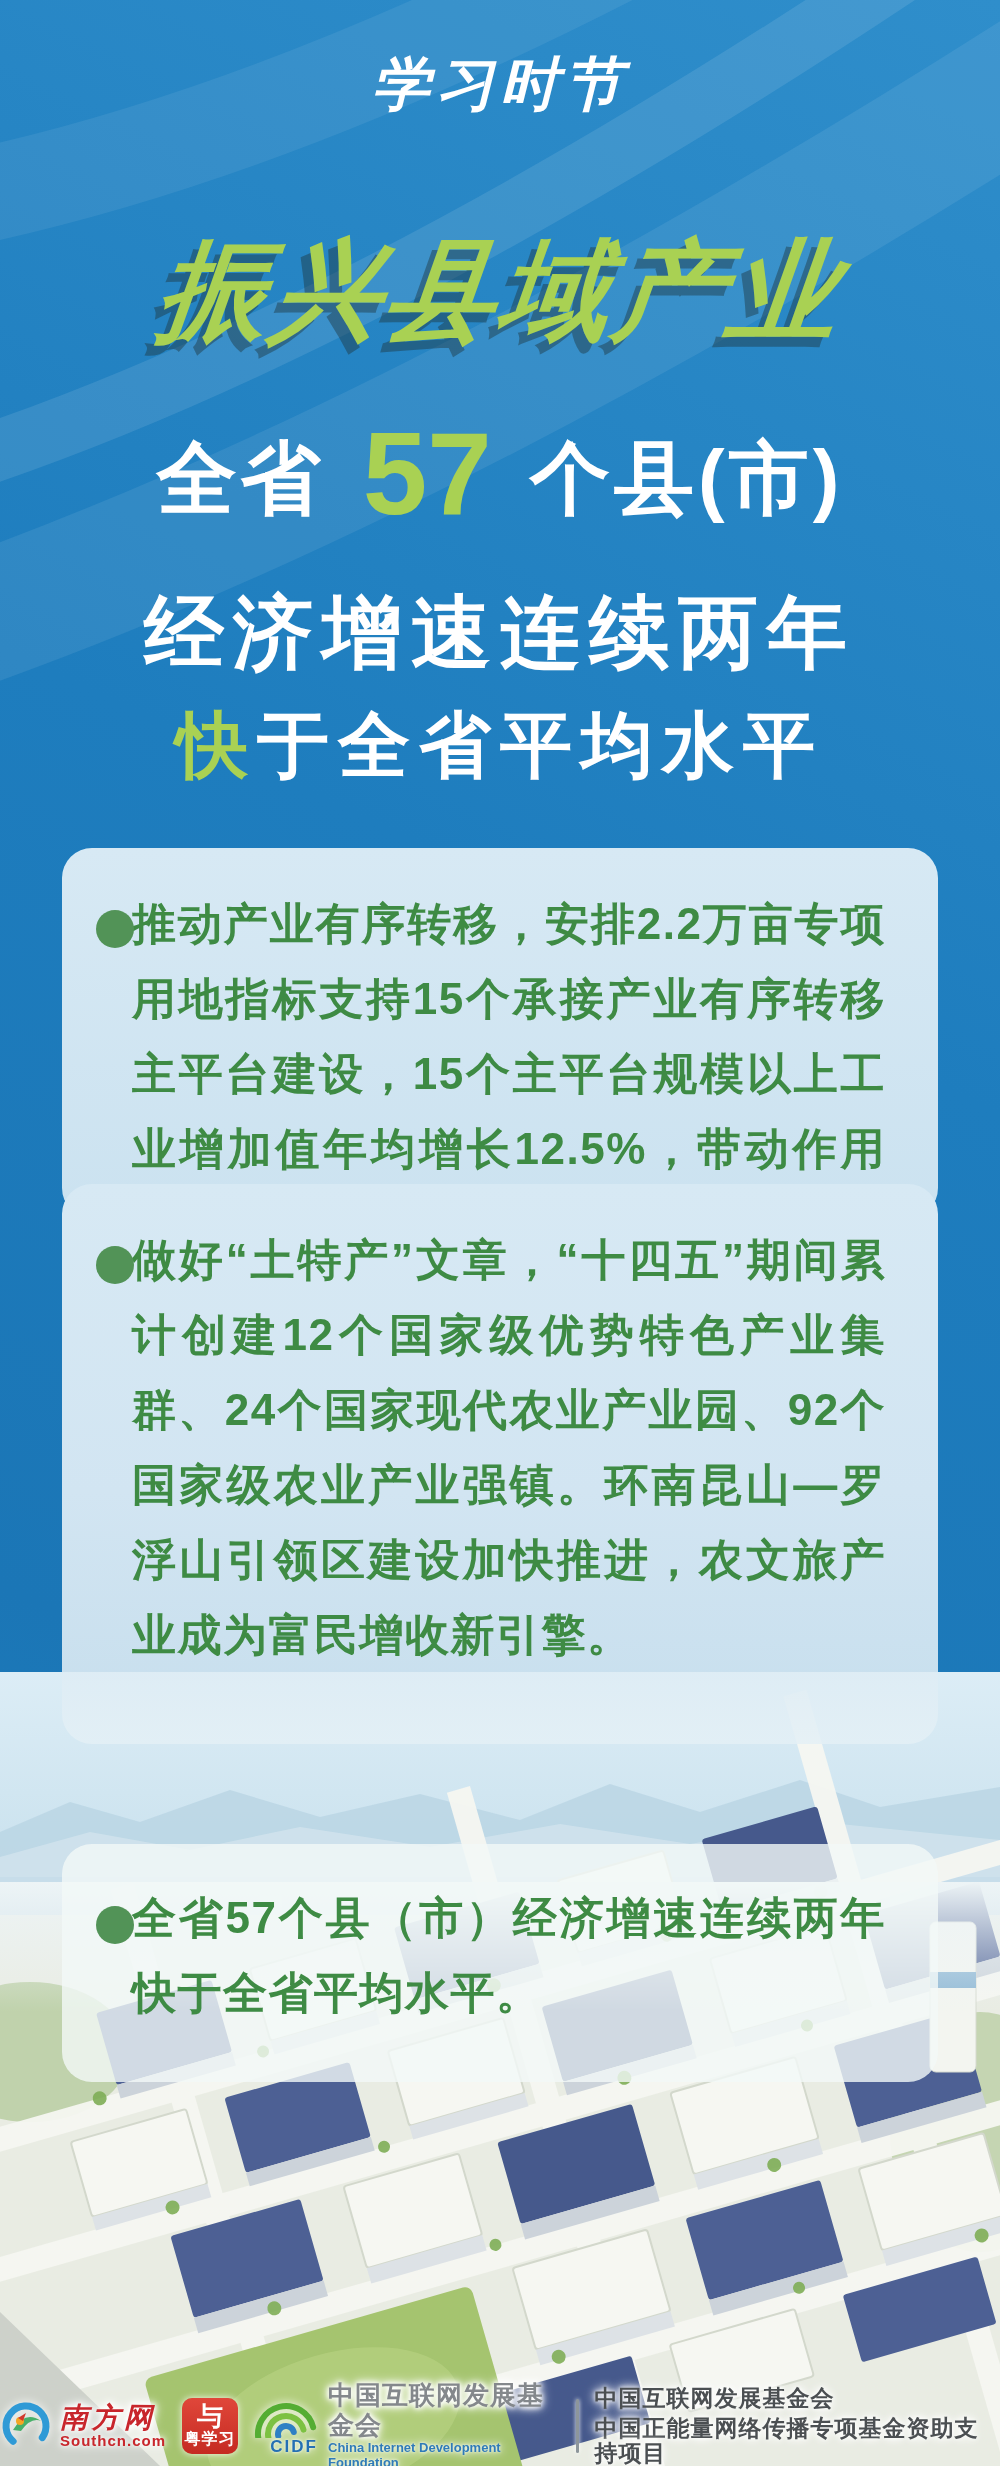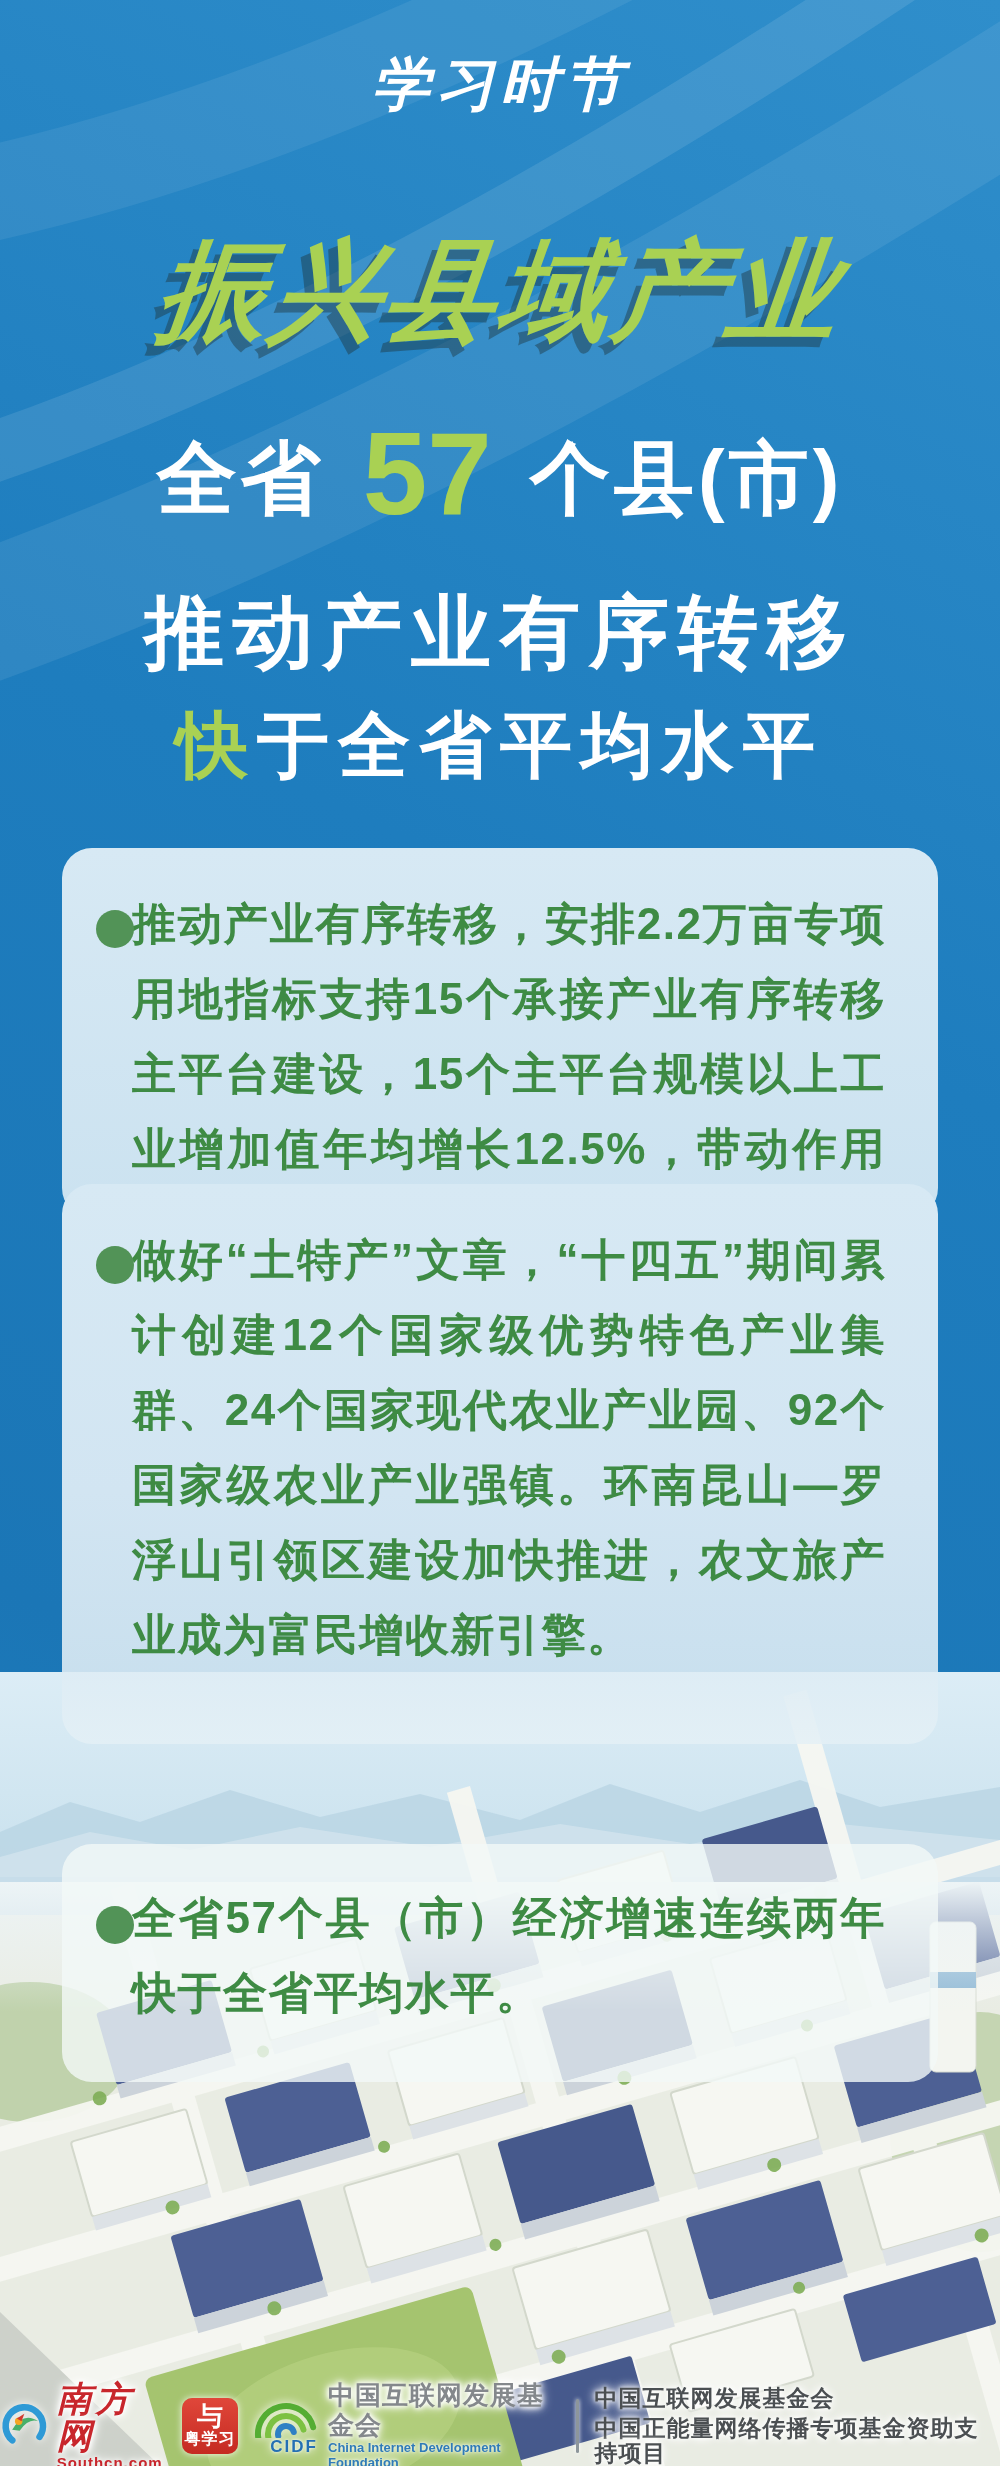--- a/index.html
+++ b/index.html
@@ -36,21 +36,21 @@
   .card2{top:1184px;height:560px;background:linear-gradient(180deg,#d7e9f4 0%,#d2e5f2 55%,rgba(228,240,246,.85) 100%);}
   .card3{top:1844px;height:238px;background:rgba(243,249,247,.8);}
   .card3 .txt{padding-top:36px;}
   .photo{position:absolute;top:1672px;left:0;width:1000px;height:794px;}
   .footer{
     position:absolute;top:2386px;left:0;width:1000px;height:80px;
     display:flex;align-items:center;justify-content:center;gap:16px;
   }
   .southcn{display:flex;align-items:center;gap:8px;filter:drop-shadow(0 0 5px rgba(255,255,255,.95));}
   .southcn-col{display:flex;flex-direction:column;line-height:1.05;}
-  .southcn-name{color:#c8262c;font-size:35px;font-weight:900;font-style:italic;letter-spacing:4px;text-shadow:0 0 4px #fff,0 0 7px #fff;}
+  .southcn-name{color:#c8262c;font-size:28px;font-weight:900;font-style:italic;letter-spacing:4px;text-shadow:0 0 4px #fff,0 0 7px #fff;}
   .southcn-domain{color:#c8262c;font-size:15px;font-weight:800;letter-spacing:1px;text-shadow:0 0 4px #fff;}
   .yxx{
     width:56px;height:56px;background:linear-gradient(180deg,#e0473a,#c52b22);border-radius:10px;
     display:flex;flex-direction:column;align-items:center;justify-content:center;
     box-shadow:0 0 7px rgba(255,255,255,.9);flex:0 0 auto;
   }
   .yxx-glyph{color:#fff;font-size:26px;font-weight:900;line-height:26px;}
   .yxx-label{color:#fff;font-size:16px;font-weight:700;letter-spacing:1px;}
   .cidf{display:flex;align-items:center;gap:10px;filter:drop-shadow(0 0 5px rgba(255,255,255,.95));}
   .cidf-left{display:flex;flex-direction:column;align-items:flex-end;line-height:1;}
@@ -72,21 +72,21 @@
     <path d="M-60,470 Q380,330 980,-80" stroke="rgba(255,255,255,0.10)" stroke-width="60" fill="none"></path>
     <path d="M-40,200 Q300,130 720,-100" stroke="rgba(255,255,255,0.07)" stroke-width="95" fill="none"></path>
   </svg>
 
   <div class="brand-logo">学习时节</div>
 
   <div class="main-title">振兴县域产业</div>
 
   <div class="hl hl1"><span>全省 </span><span class="num">57</span><span> 个县(市)</span></div>
 
-  <div class="hl hl2">推动产业有序转移</div>
+  <div class="hl hl2">经济增速连续两年</div>
 
   <div class="hl hl3"><span class="hi">快</span><span>于全省平均水平</span></div>
 
   <div class="photo">
     <svg width="1000" height="794" viewBox="0 0 1000 794" preserveAspectRatio="none">
       <defs>
         <linearGradient id="sky" x1="0" y1="0" x2="0" y2="1">
           <stop offset="0" stop-color="#dcedf6"></stop>
             <stop offset="1" stop-color="#c6dfec"></stop>
         </linearGradient>

